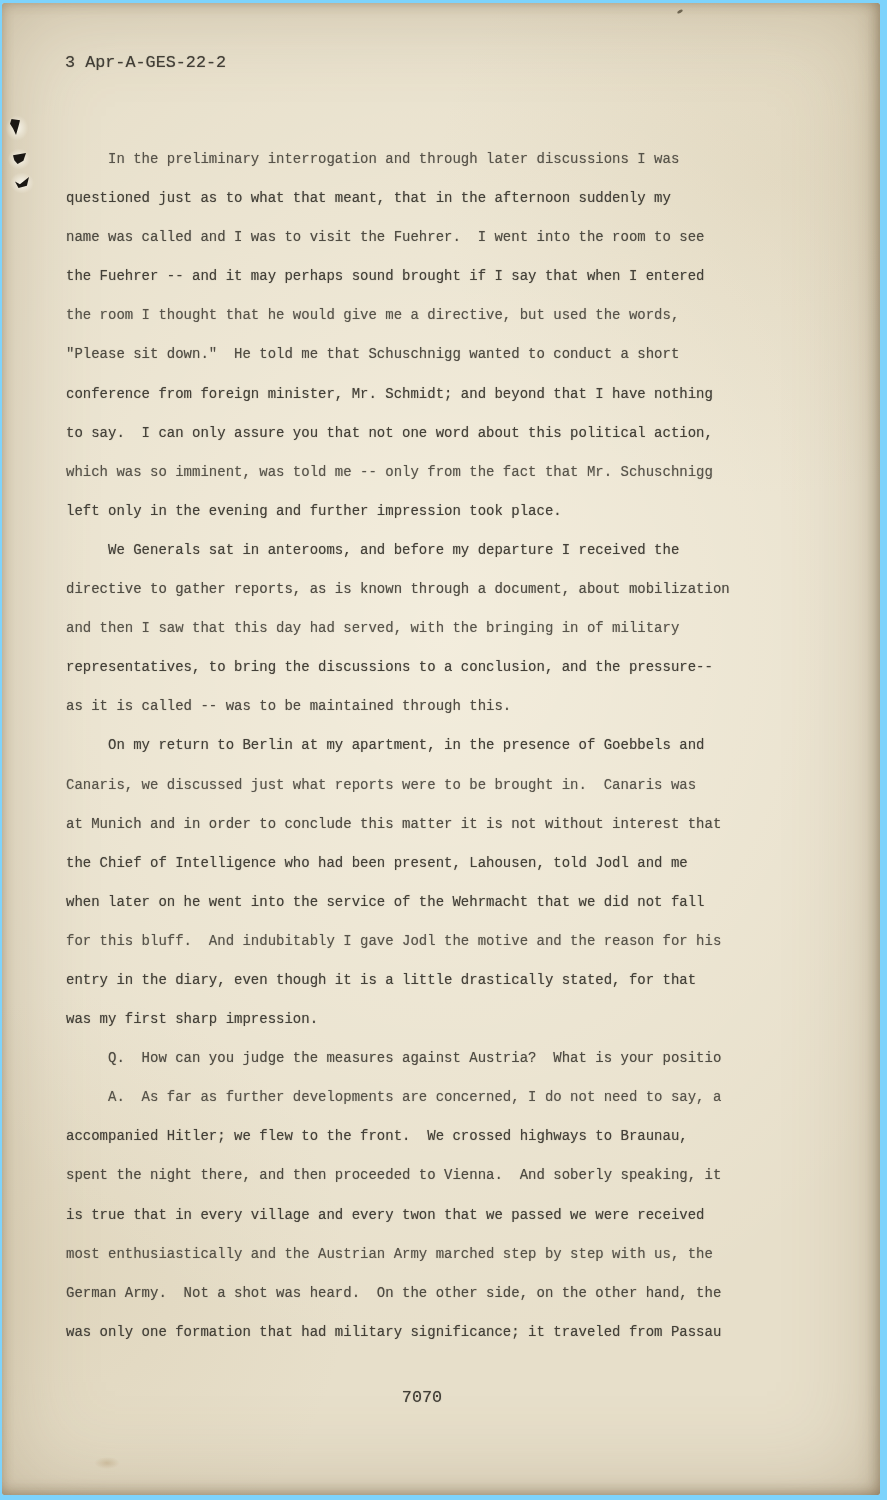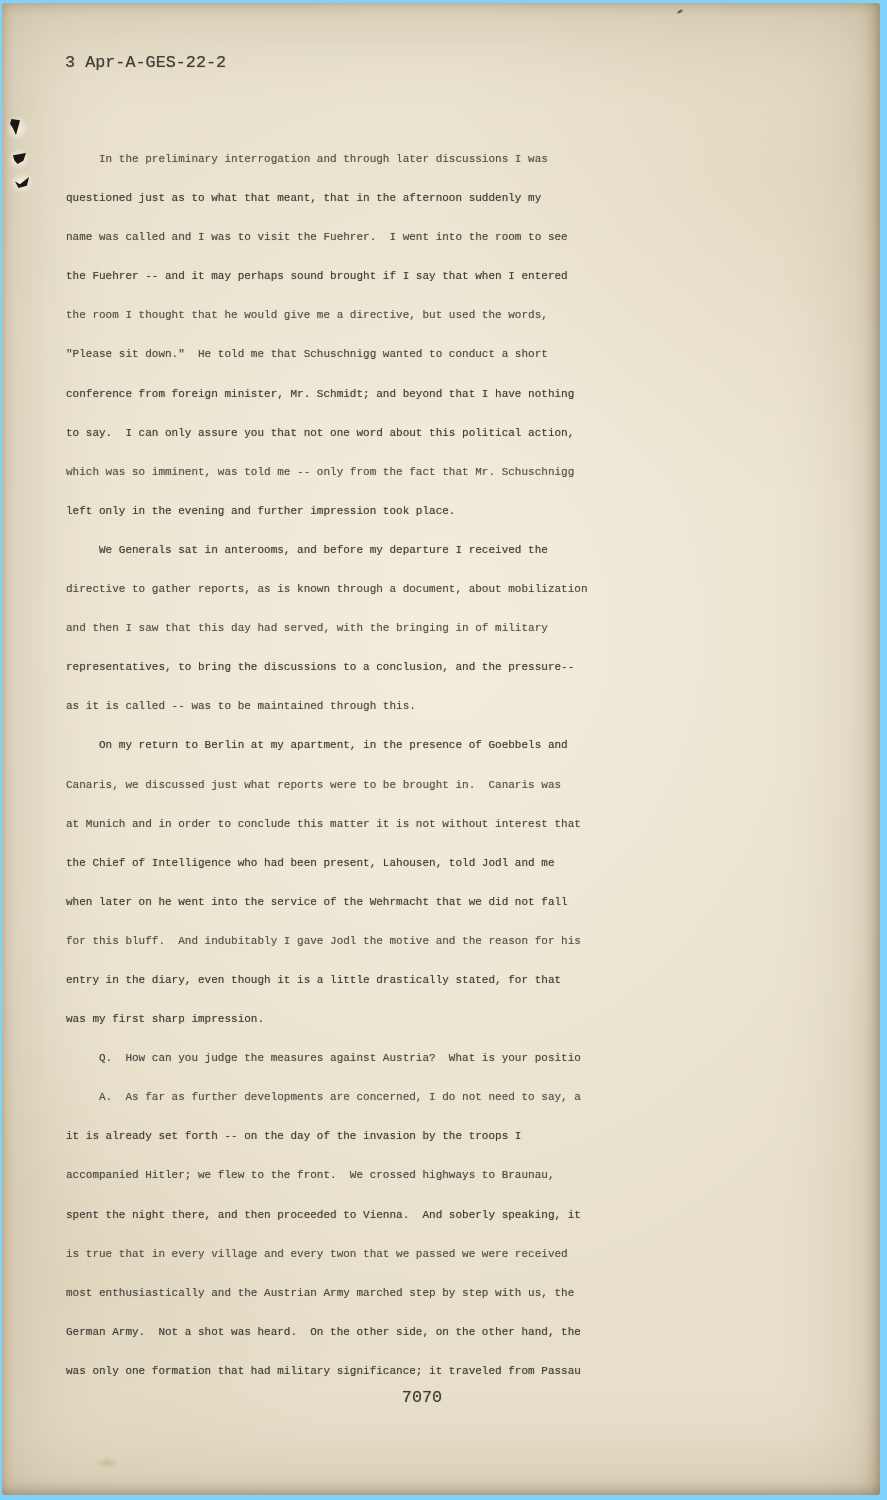--- a/index.html
+++ b/index.html
@@ -31,21 +31,21 @@
     white-space:pre;
   }
   .header-line{
     position:absolute;left:63px;top:49px;
     font-size:16.8px;line-height:22px;
   }
   .body-lines{
     position:absolute;left:64px;top:137px;width:810px;
   }
   .tline{
-    font-size:11px;
+    font-size:14px;
     line-height:39.1px;height:39.1px;
     color:#434038;
     text-shadow:0 0 1px rgba(63,60,52,0.5);
     white-space:pre;
   }
   .tline:nth-child(3n){opacity:0.93;}
   .tline:nth-child(4n+1){opacity:0.88;}
   .page-number{
     position:absolute;left:52px;top:1383px;width:736px;
     text-align:center;font-size:16.8px;line-height:24px;
@@ -101,21 +101,20 @@
         <div class="tline">     On my return to Berlin at my apartment, in the presence of Goebbels and</div>
         <div class="tline">Canaris, we discussed just what reports were to be brought in.  Canaris was</div>
         <div class="tline">at Munich and in order to conclude this matter it is not without interest that</div>
         <div class="tline">the Chief of Intelligence who had been present, Lahousen, told Jodl and me</div>
         <div class="tline">when later on he went into the service of the Wehrmacht that we did not fall</div>
         <div class="tline">for this bluff.  And indubitably I gave Jodl the motive and the reason for his</div>
         <div class="tline">entry in the diary, even though it is a little drastically stated, for that</div>
         <div class="tline">was my first sharp impression.</div>
         <div class="tline">     Q.  How can you judge the measures against Austria?  What is your positio</div>
         <div class="tline">     A.  As far as further developments are concerned, I do not need to say, a</div>
-        <div class="tline">it is already set forth -- on the day of the invasion by the troops I</div>
         <div class="tline">accompanied Hitler; we flew to the front.  We crossed highways to Braunau,</div>
         <div class="tline">spent the night there, and then proceeded to Vienna.  And soberly speaking, it</div>
         <div class="tline">is true that in every village and every twon that we passed we were received</div>
         <div class="tline">most enthusiastically and the Austrian Army marched step by step with us, the</div>
         <div class="tline">German Army.  Not a shot was heard.  On the other side, on the other hand, the</div>
         <div class="tline">was only one formation that had military significance; it traveled from Passau</div>
       </div>
 
     <div class="typed page-number">7070</div>
 

